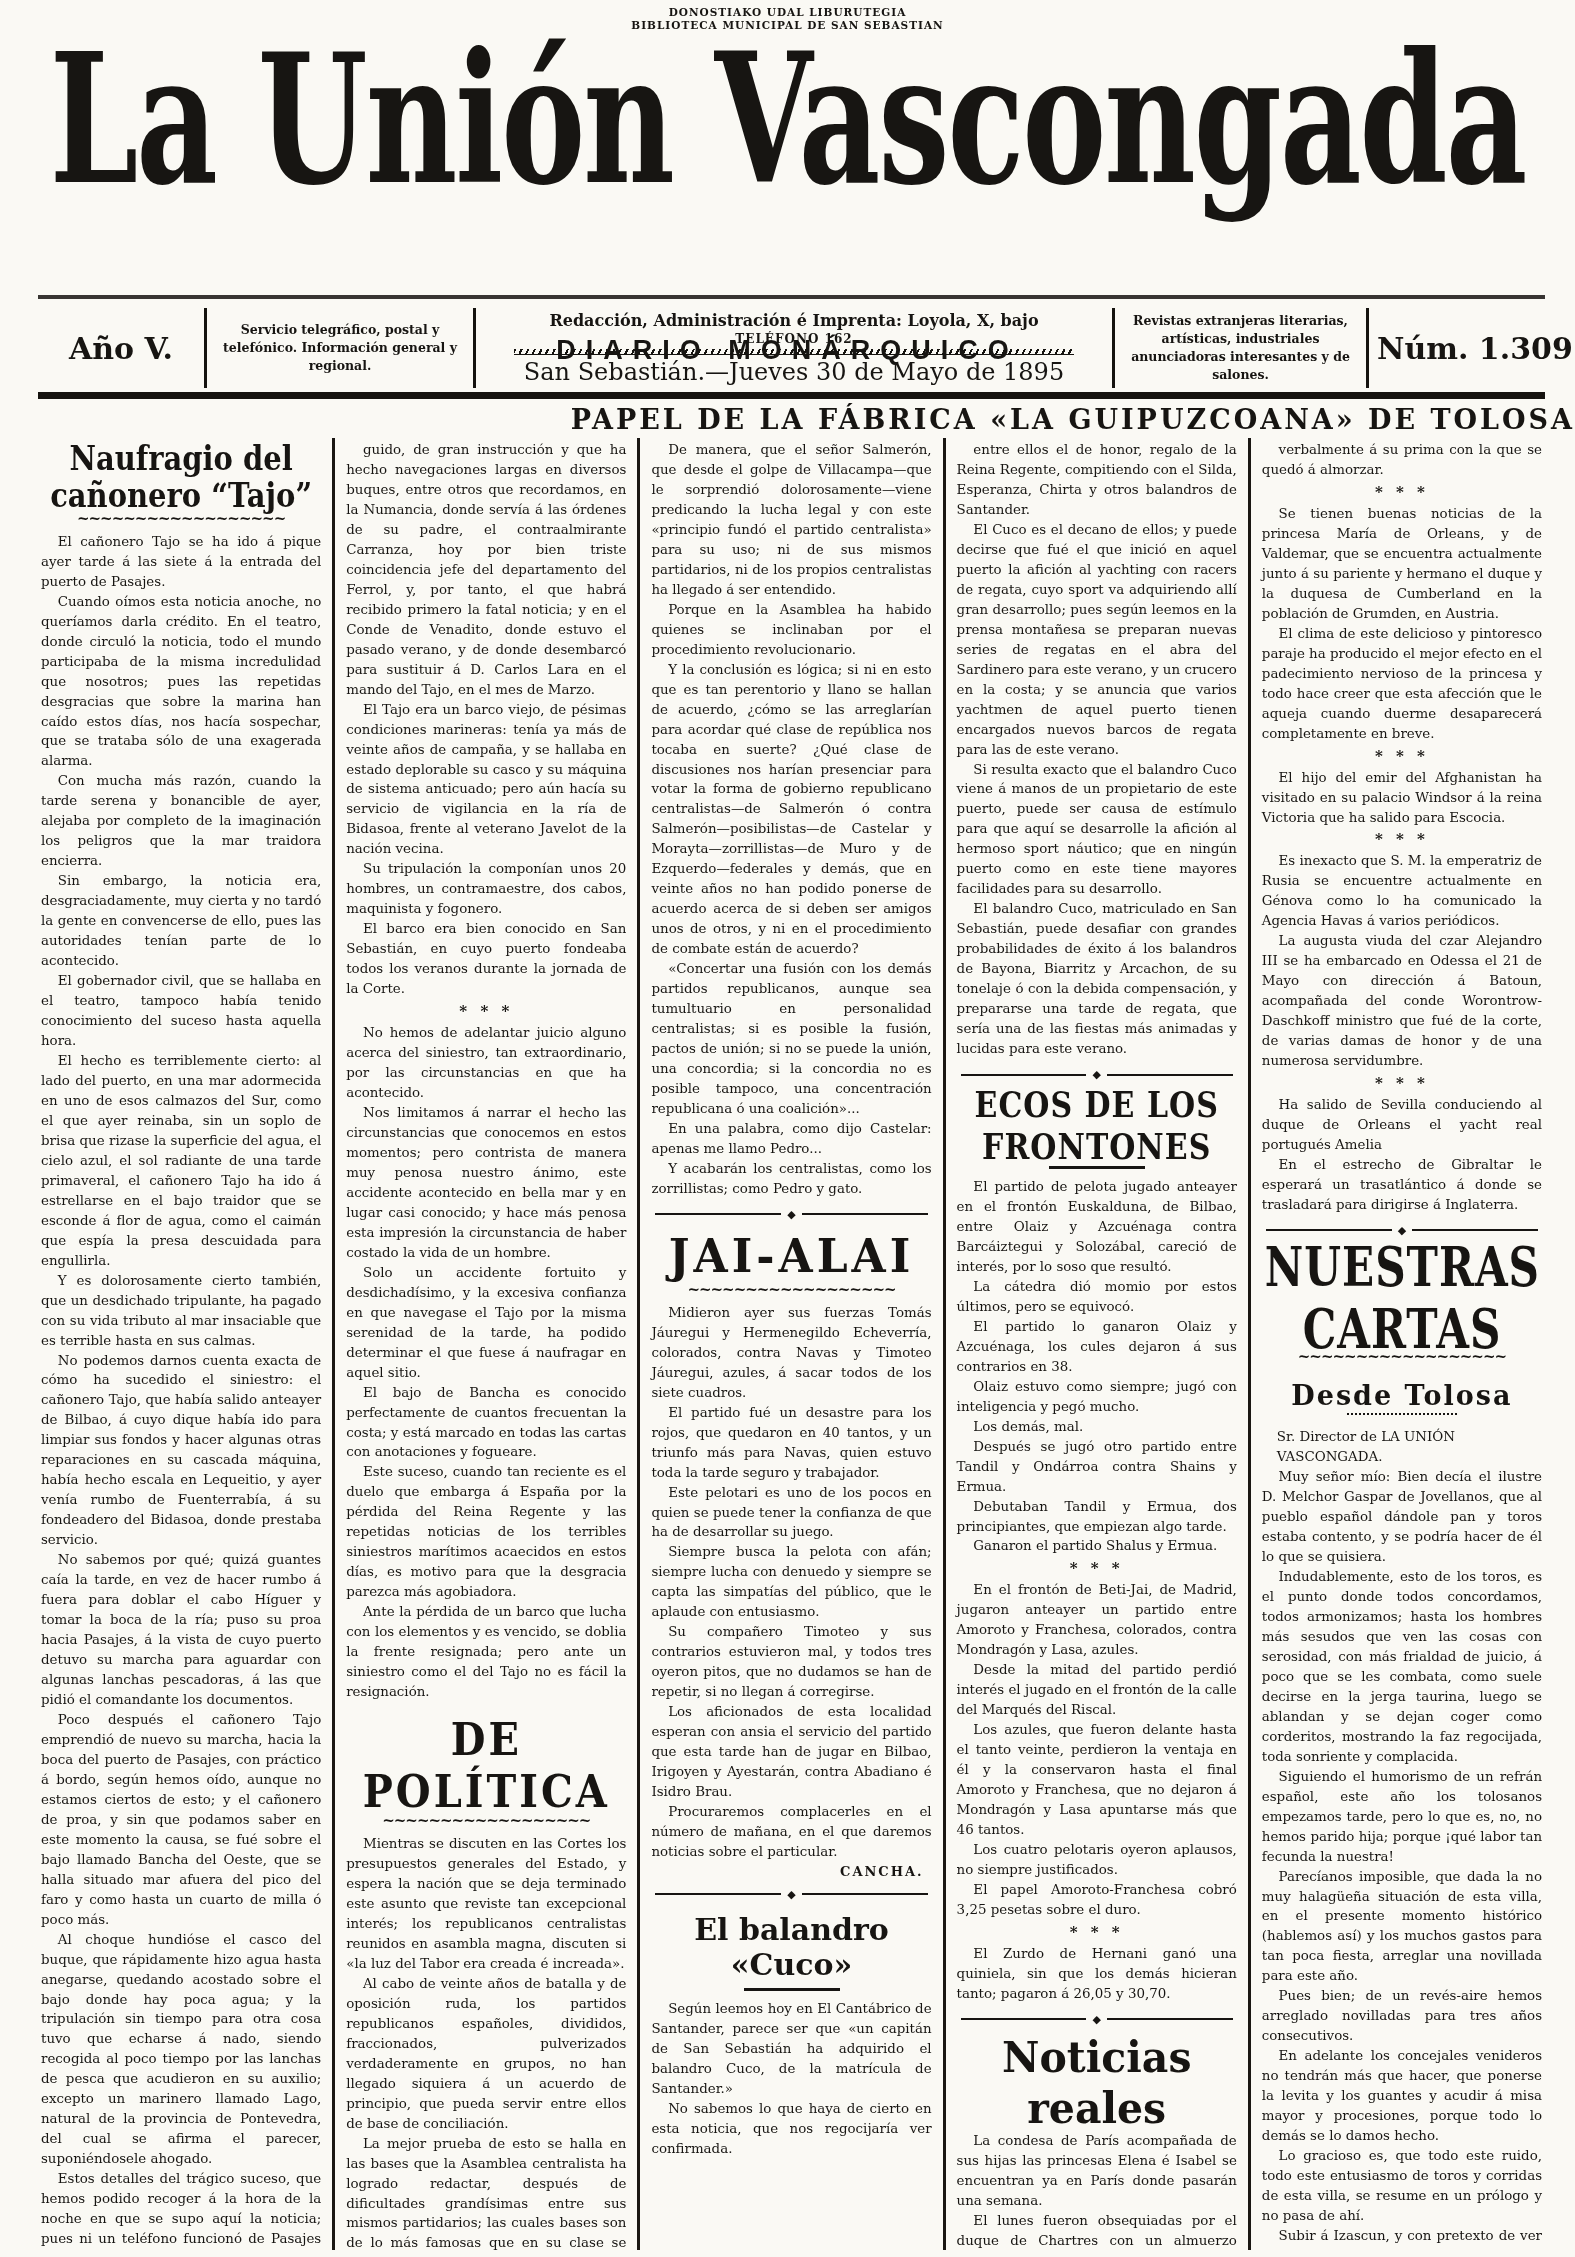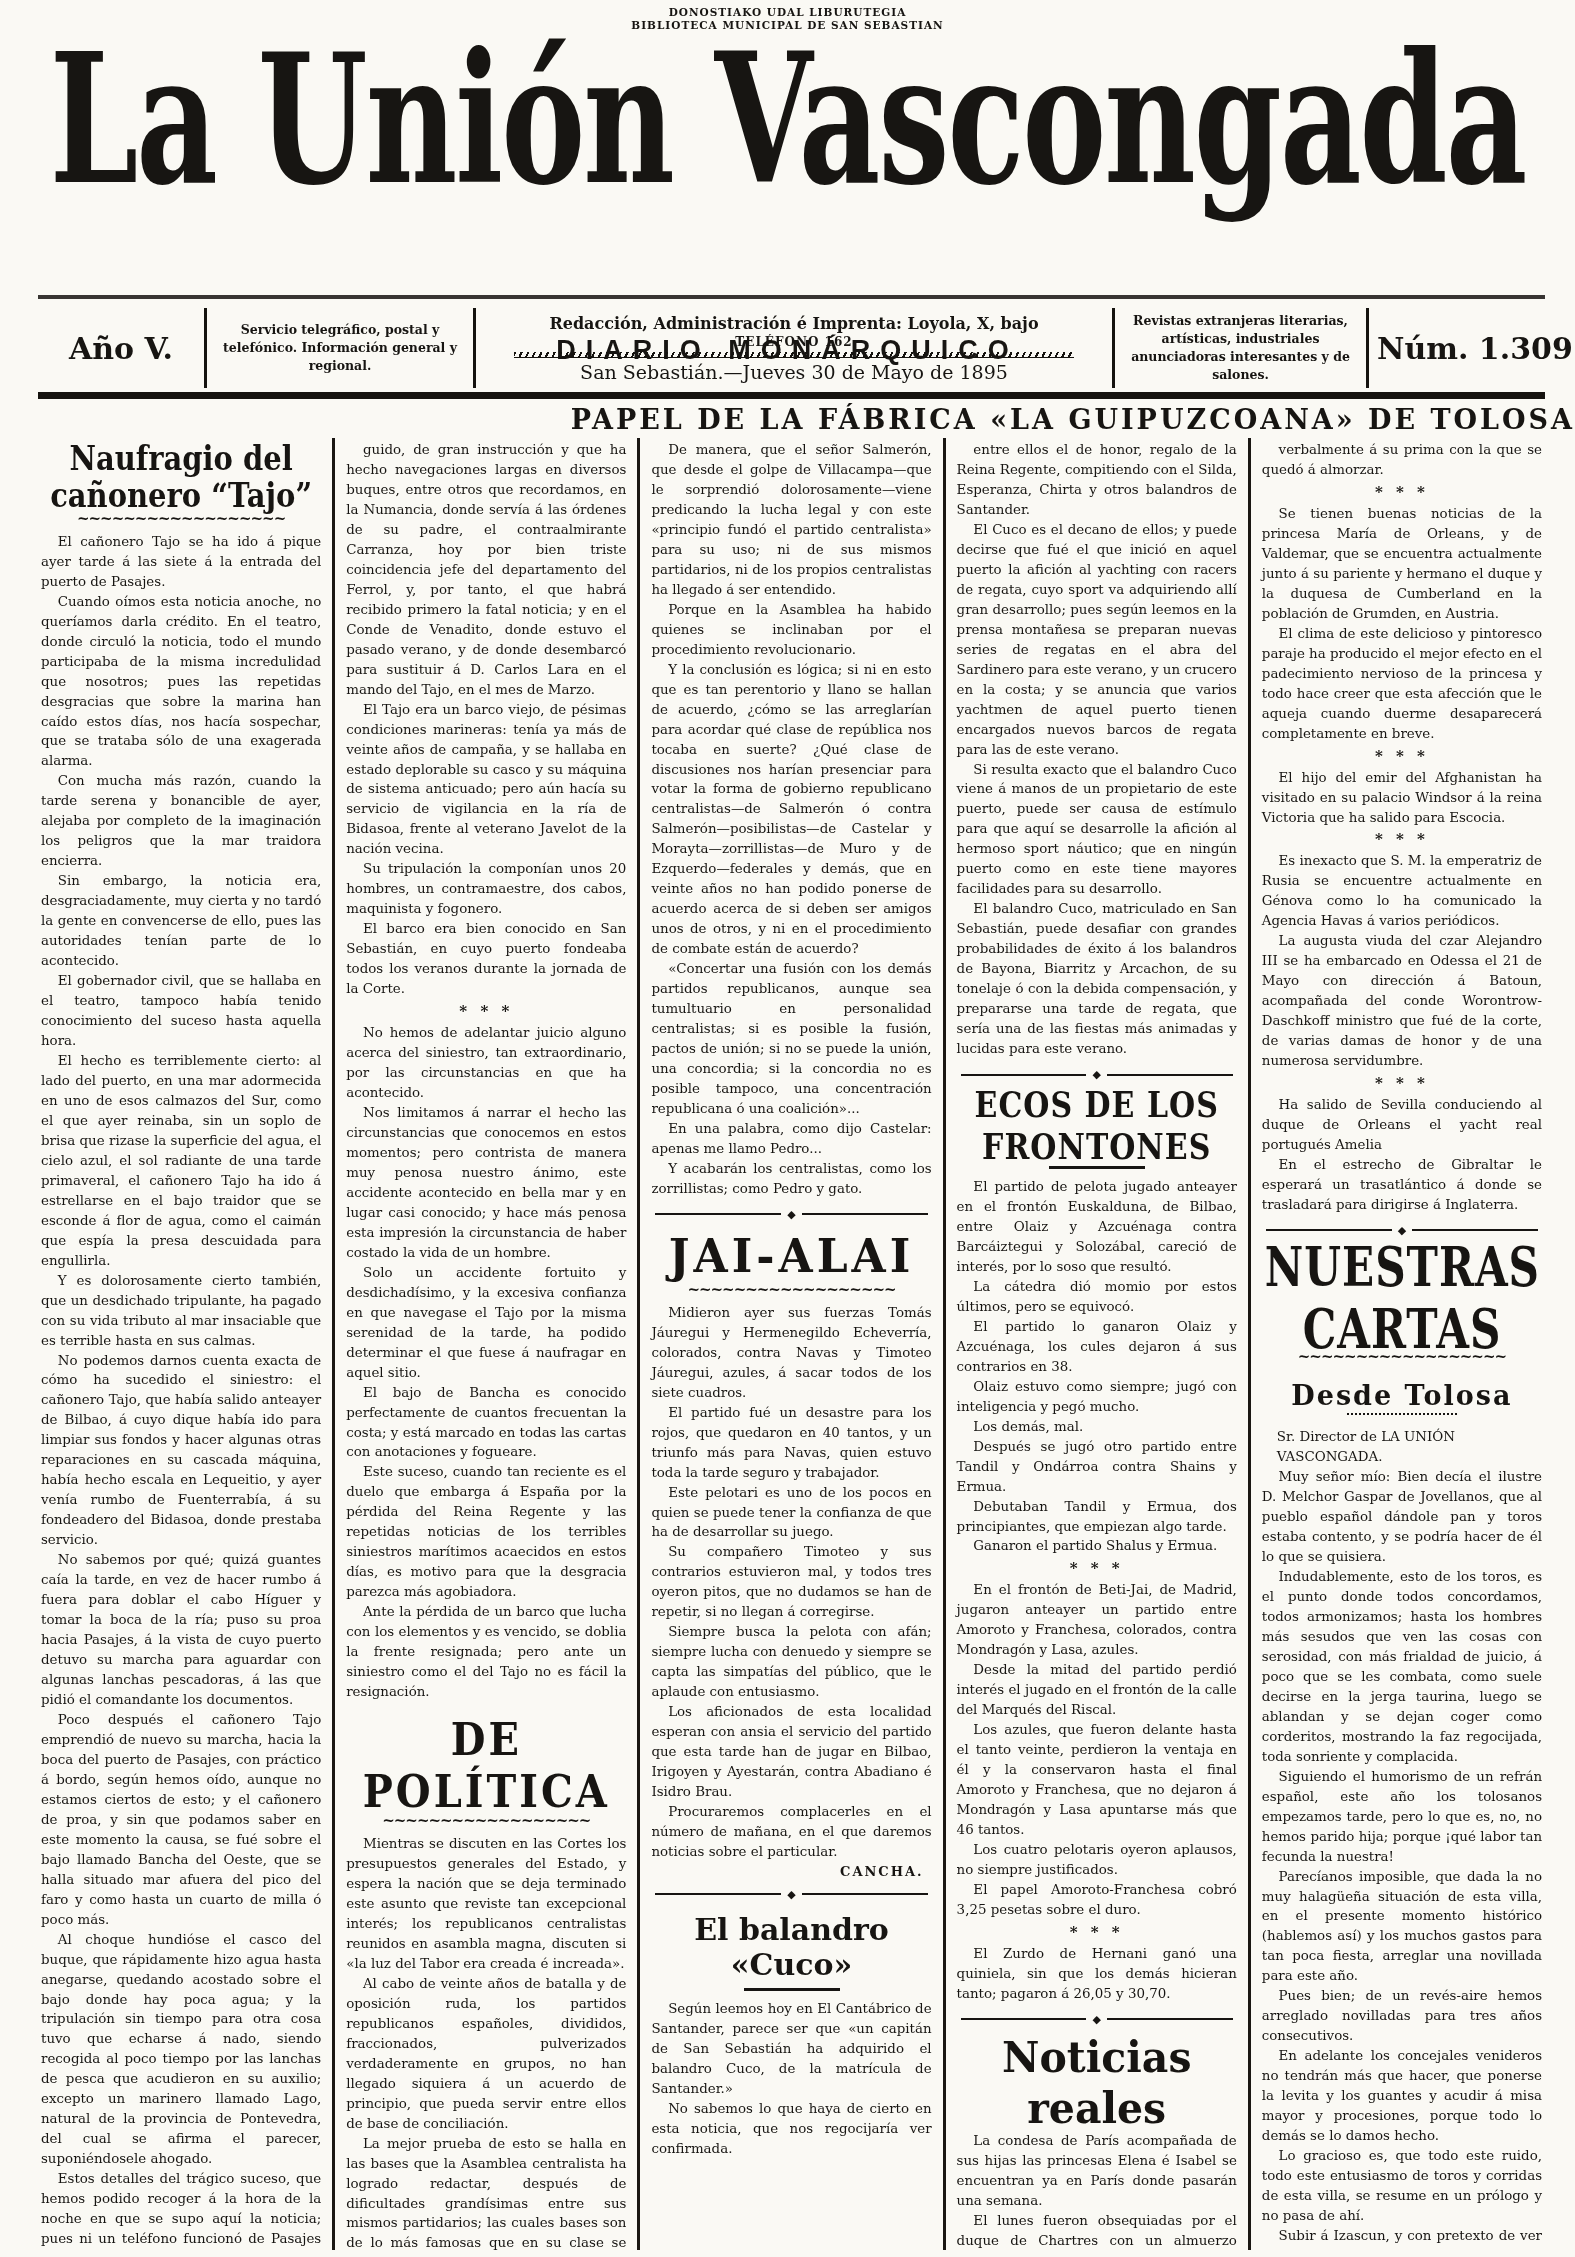--- a/index.html
+++ b/index.html
@@ -23,21 +23,21 @@
   .band .cell{display:flex;flex-direction:column;justify-content:center;text-align:center;padding:2px 8px;}
   .band .vsep{width:3px;background:#15130f;}
   .cell-year{width:150px;font-size:30px;font-weight:bold;}
   .cell-service{width:250px;font-weight:bold;line-height:1.45;font-size:12.5px;}
   .cell-center{flex:1;}
   .cell-center .l1{font-weight:bold;font-size:16px;}
   .cell-center .l2{font-weight:bold;font-size:12px;letter-spacing:1px;margin-top:2px;}
   .zigzag{height:5px;margin:3px 30px 2px 30px;
      background:repeating-linear-gradient(115deg,#15130f 0 2px,transparent 2px 6px);
      border-bottom:1px solid #15130f;}
-  .cell-center .l3{font-size:19px;margin-top:1px;}
+  .cell-center .l3{font-size:24px;margin-top:1px;}
   .cell-revistas{width:235px;font-weight:bold;line-height:1.45;font-size:12.5px;}
   .cell-num{width:160px;font-size:30px;font-weight:bold;white-space:nowrap;}
   .rule-c{top:392px;height:7px;}
   
   .factory{position:absolute;top:404px;left:0;width:100%;text-align:right;
       font-weight:bold;font-size:27px;letter-spacing:3px;}
   
   .cols{position:absolute;top:438px;left:30px;right:22px;bottom:0;display:flex;}
   .col{flex:1;padding:2px 11px 0 11px;height:1810px;overflow:hidden;}
   .col-r{border-right:3px solid #1a1713;}
@@ -157,22 +157,22 @@
         </div>
       <div class="diamond-rule">
           <span>◆</span>
         </div>
       <h2 class="hl hl-jai">JAI-ALAI</h2>
       <div class="squiggle"></div>
       <div>
           <p class="para">Midieron ayer sus fuerzas Tomás Jáuregui y Hermenegildo Echeverría, colorados, contra Navas y Timoteo Jáuregui, azules, á sacar todos de los siete cuadros.</p>
           <p class="para">El partido fué un desastre para los rojos, que quedaron en 40 tantos, y un triunfo más para Navas, quien estuvo toda la tarde seguro y trabajador.</p>
           <p class="para">Este pelotari es uno de los pocos en quien se puede tener la confianza de que ha de desarrollar su juego.</p>
+          <p class="para">Siempre busca la pelota con afán; siempre lucha con denuedo y siempre se capta las simpatías del público, que le aplaude con entusiasmo.</p>
           <p class="para">Su compañero Timoteo y sus contrarios estuvieron mal, y todos tres oyeron pitos, que no dudamos se han de repetir, si no llegan á corregirse.</p>
-          <p class="para">Siempre busca la pelota con afán; siempre lucha con denuedo y siempre se capta las simpatías del público, que le aplaude con entusiasmo.</p>
           <p class="para">Los aficionados de esta localidad esperan con ansia el servicio del partido que esta tarde han de jugar en Bilbao, Irigoyen y Ayestarán, contra Abadiano é Isidro Brau.</p>
           <p class="para">Procuraremos complacerles en el número de mañana, en el que daremos noticias sobre el particular.</p>
         </div>
       <div class="signature">CANCHA.</div>
       <div class="diamond-rule">
           <span>◆</span>
         </div>
       <h2 class="hl hl-cuco">El balandro «Cuco»</h2>
       <div class="short-rule"></div>
       <div>

